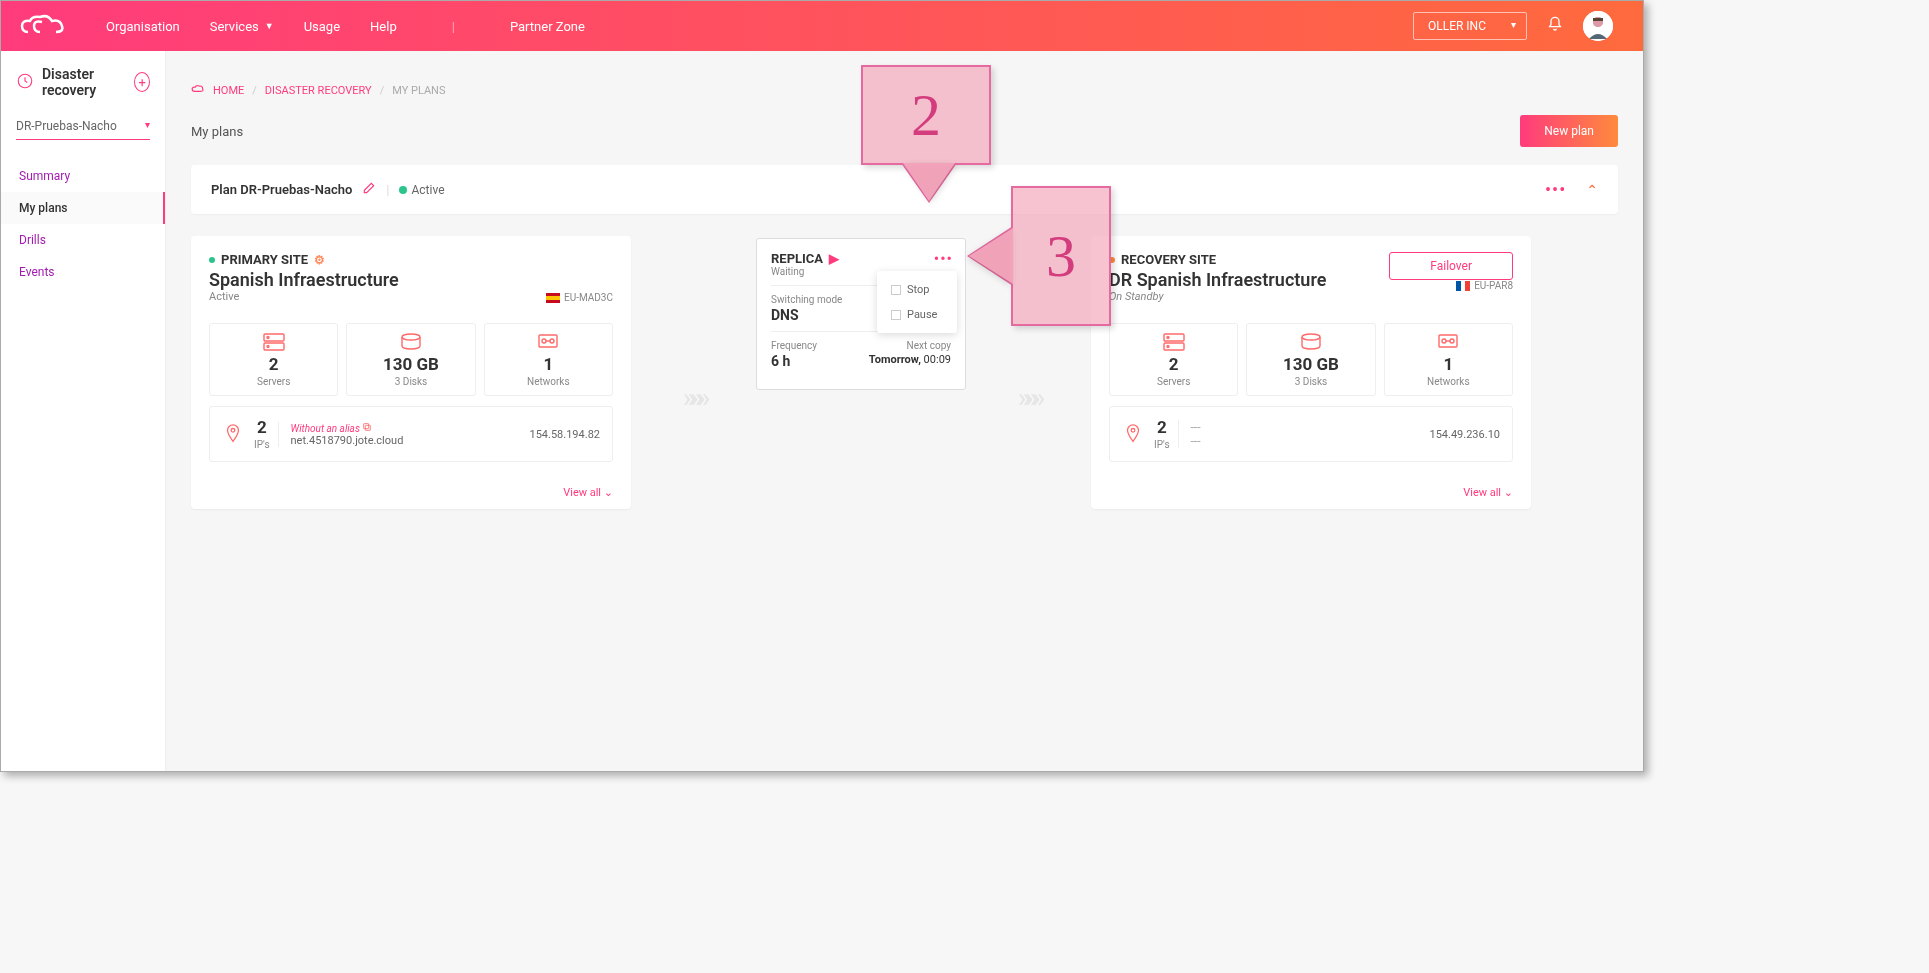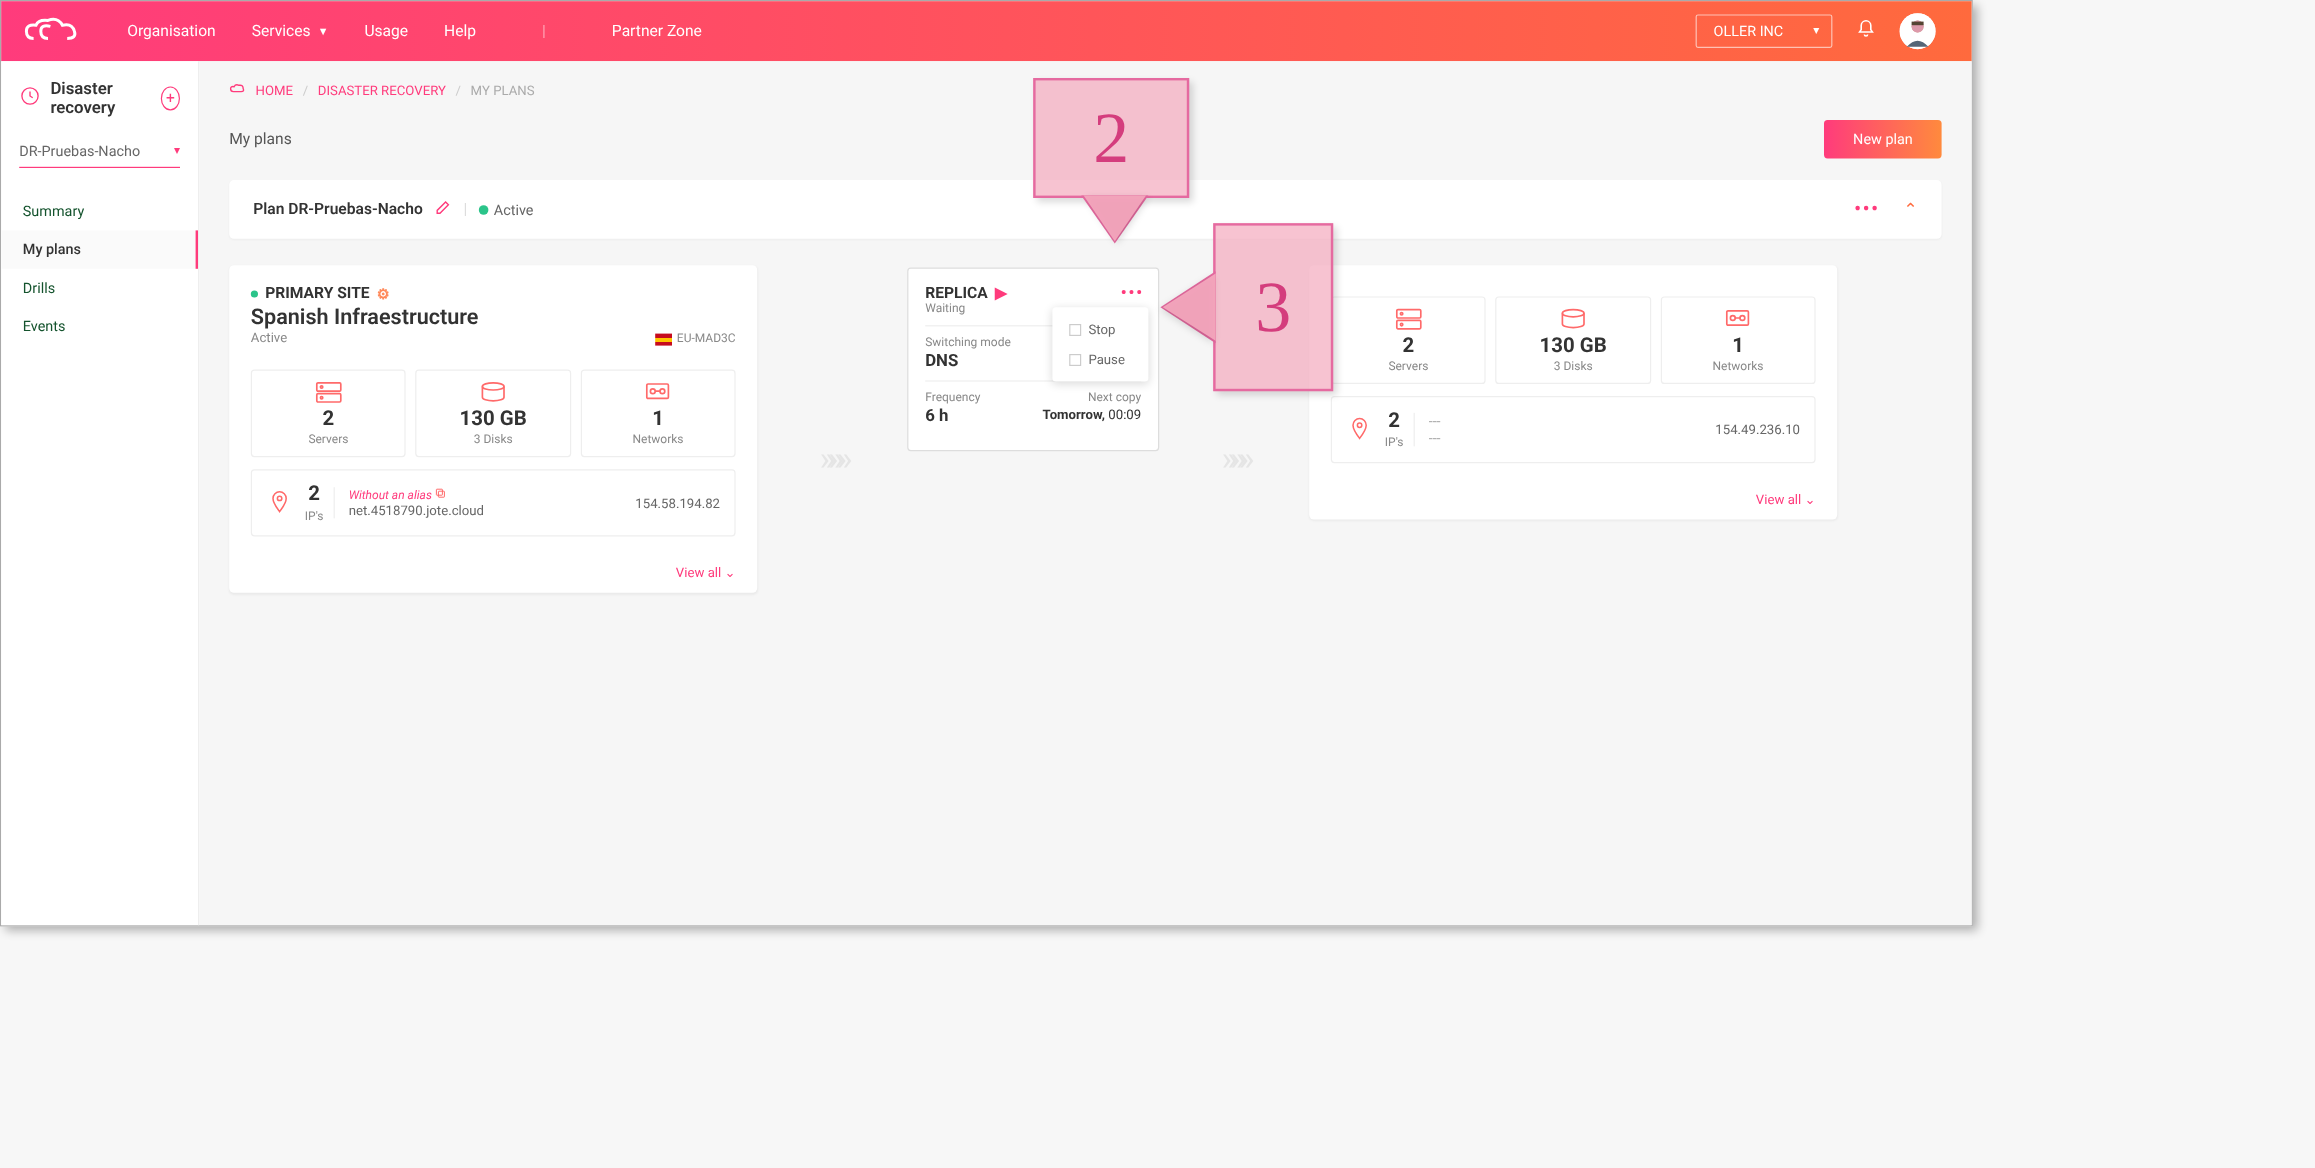--- a/index.html
+++ b/index.html
@@ -19,24 +19,24 @@
 .avatar { width: 30px; height: 30px; border-radius: 50%; background:#fff; display:flex; align-items:center; justify-content:center; font-size:18px; }
 
 .body { display: flex; height: calc(100% - 50px); }
 
 .sidebar { width: 165px; border-right: 1px solid #eee; padding-top: 15px; font-size: 13px; background:#fff; }
 .side-title-row { display:flex; align-items:center; gap:8px; padding: 0 15px 15px 15px; }
 .side-title { font-weight: 600; font-size: 14px; color:#333; }
 .plus-btn { margin-left:auto; width:20px; height:20px; border-radius:50%; border:1.5px solid #ff3b7c; color:#ff3b7c; display:flex; align-items:center; justify-content:center; font-size:13px; cursor:pointer; line-height:1;}
 .plan-select { margin: 0 15px 20px 15px; font-size:12px; color:#666; border-bottom:1px solid #ff3b7c; padding:6px 0; display:flex; justify-content:space-between; cursor:pointer;}
 .plan-select::after { content:"▾"; color:#ff3b7c; font-size:10px;}
-.side-menu div { padding: 9px 18px; color:#14532d; cursor:pointer; font-size:12px; }
+.side-menu div { padding: 9px 18px; color:#a21caf; cursor:pointer; font-size:12px; }
 .side-menu .active { color:#333; border-right: 2px solid #ff3b7c; background:#fafafa; font-weight:500;}
 
-.main { flex:1; background:#f6f6f6; padding: 18px 25px; overflow:auto;}
+.main { flex:1; background:#f6f6f6; padding: 33px 25px; overflow:auto;}
 .breadcrumb { font-size:11px; color:#aaa; display:flex; gap:8px; align-items:center; }
 .breadcrumb .bc-link { color:#ff3b7c; cursor:pointer; }
 .breadcrumb .sep { color:#ccc; }
 .title-row { display:flex; justify-content:space-between; align-items:center; margin: 18px 0 18px 0;}
 .page-title { font-size:13px; color:#555; }
 .new-plan-btn { background: linear-gradient(90deg,#ff3b7c,#ff8a3d); color:#fff; border:none; padding:9px 24px; border-radius:3px; font-size:12px; cursor:pointer;}
 
 .plan-header-card { background:#fff; border-radius:4px; padding:14px 20px; display:flex; align-items:center; font-size:13px; margin-bottom:22px; box-shadow:0 1px 2px rgba(0,0,0,.04);}
 .plan-name { font-weight:600; color:#333; }
 .edit-icon { color:#ff3b7c; margin:0 10px; font-size:13px; cursor:pointer;}
@@ -295,20 +295,37 @@
           </div>
           <div class="replica-section" style="border-bottom:none;gap:48px;">
             <div class="left-col"><span>Frequency</span><span class="val">6 h</span></div>
             <div class="right-col"><span>Next copy</span><span class="val"><b>Tomorrow,</b><span> 00:09</span></span></div>
           </div>
         </div>
 
         <div class="arrows-between">»»»</div>
 
         <div class="site-card recovery-card">
+          <div class="site-card-header">
+            <div>
+              <div class="site-label">
+                  <span style="width:6px;height:6px;border-radius:50%;background:#ff8a3d;display:inline-block;"></span>
+                  <span>RECOVERY SITE</span>
+                </div>
+              <div class="site-sub">DR Spanish Infraestructure</div>
+              <div class="site-state" style="font-style:italic;">On Standby</div>
+            </div>
+            <div style="text-align:right;">
+              <button class="failover-btn">Failover</button>
+              <div class="region-tag" style="justify-content:flex-end;margin-top:28px;">
+                  <span class="flag-fr"></span>
+                  <span>EU-PAR8</span>
+                </div>
+            </div>
+          </div>
           <div class="metrics-row">
             <div class="metric-box">
               <svg class="ico" viewBox="0 0 24 20" fill="none" stroke="#ff6a6a" stroke-width="1.4">
                   <rect x="2" y="2" width="20" height="7" rx="1"></rect>
                   <rect x="2" y="11" width="20" height="7" rx="1"></rect>
                   <circle cx="6" cy="5.5" r="1"></circle>
                   <circle cx="6" cy="14.5" r="1"></circle>
                 </svg>
               <span class="big">2</span>
                 <span class="small">Servers</span>

